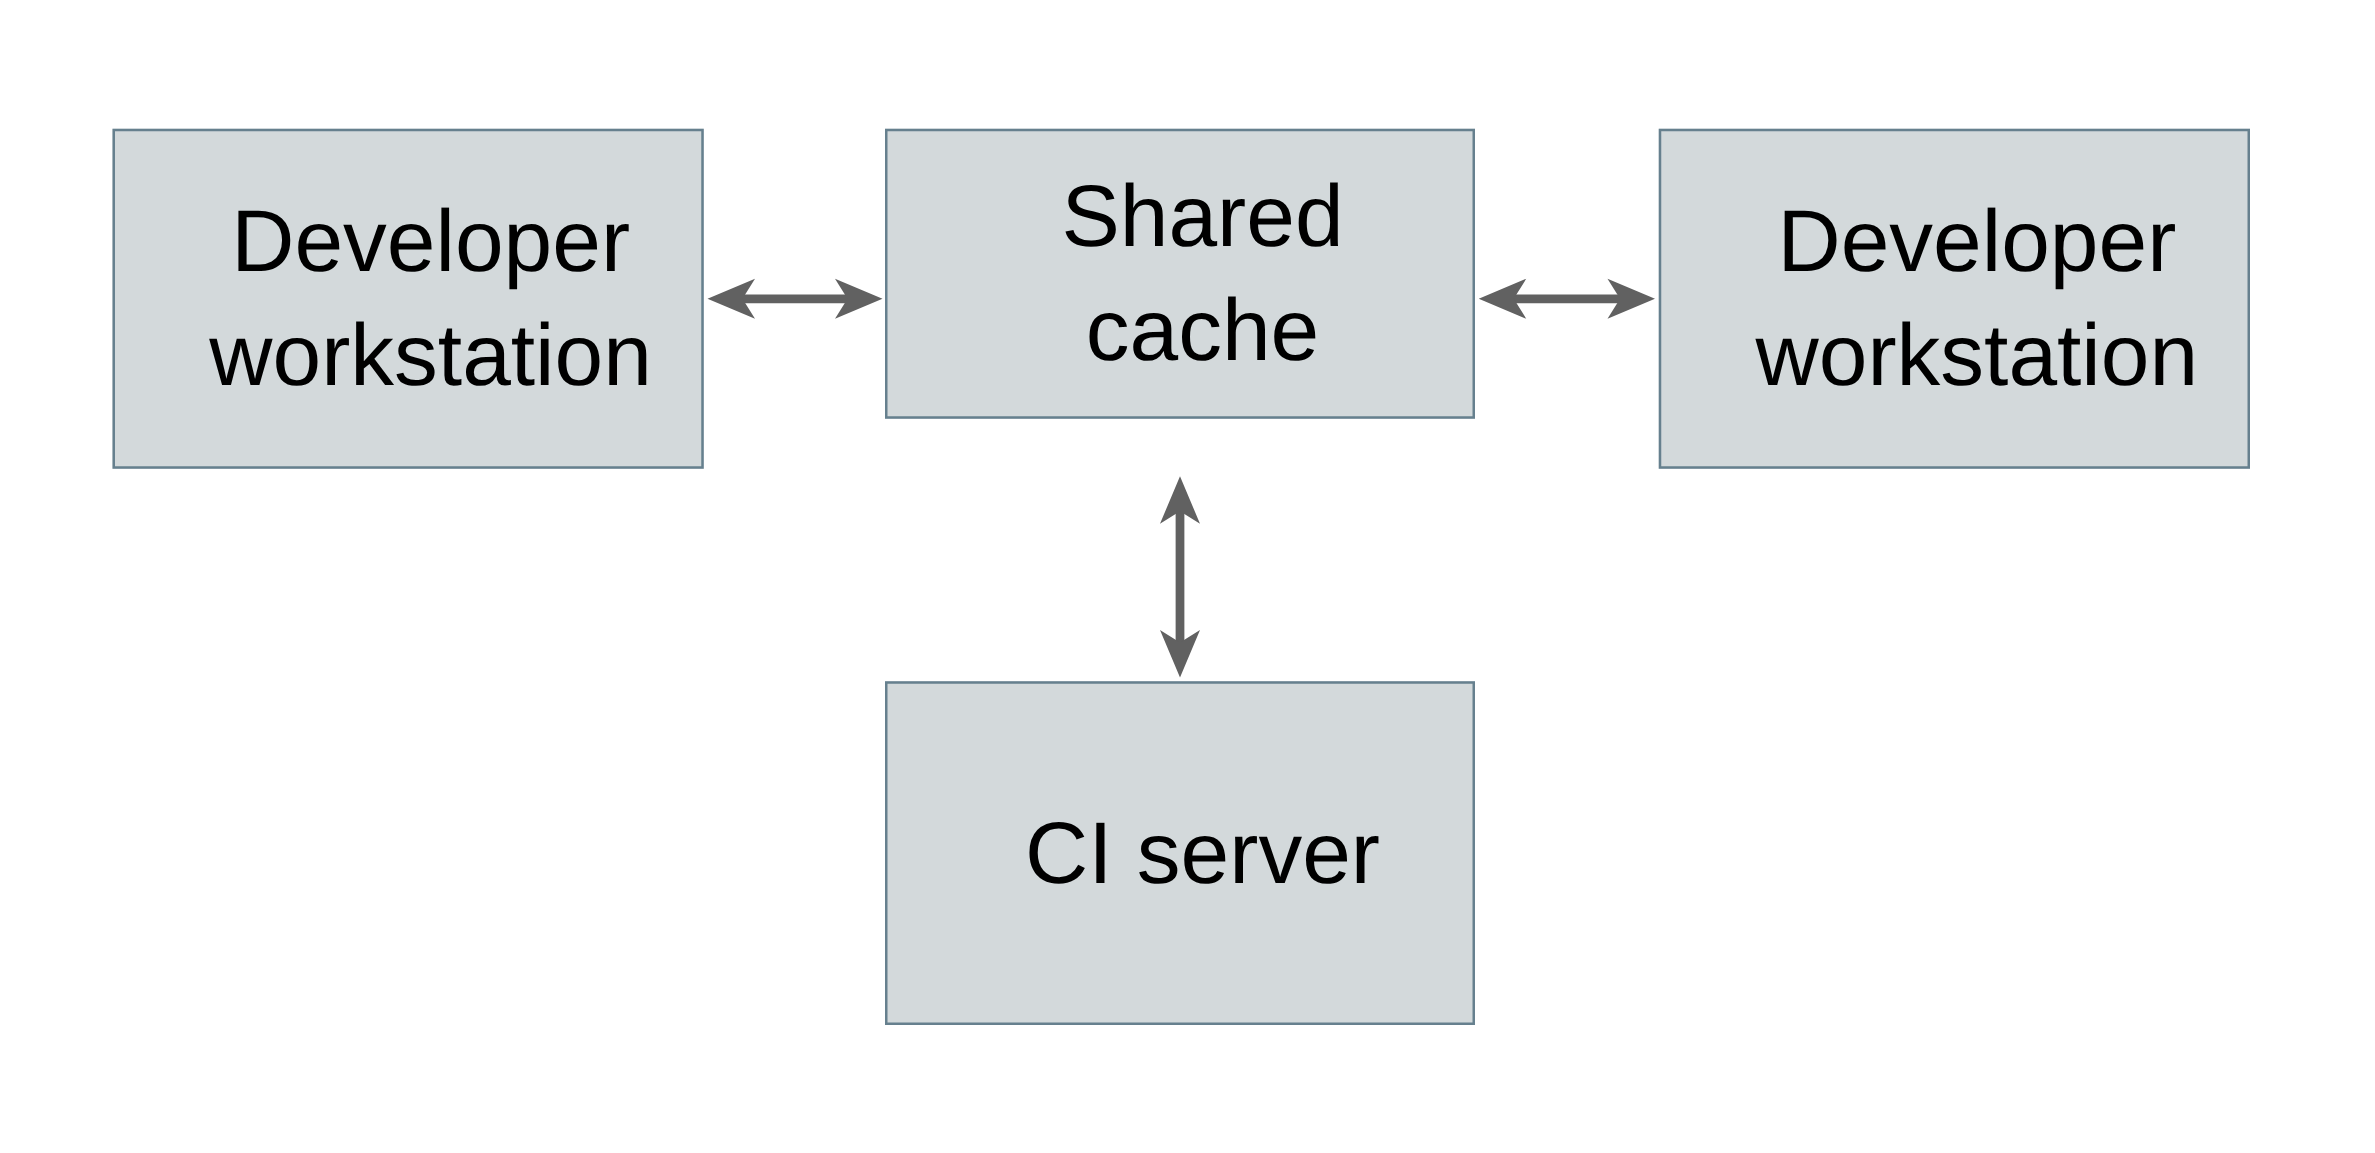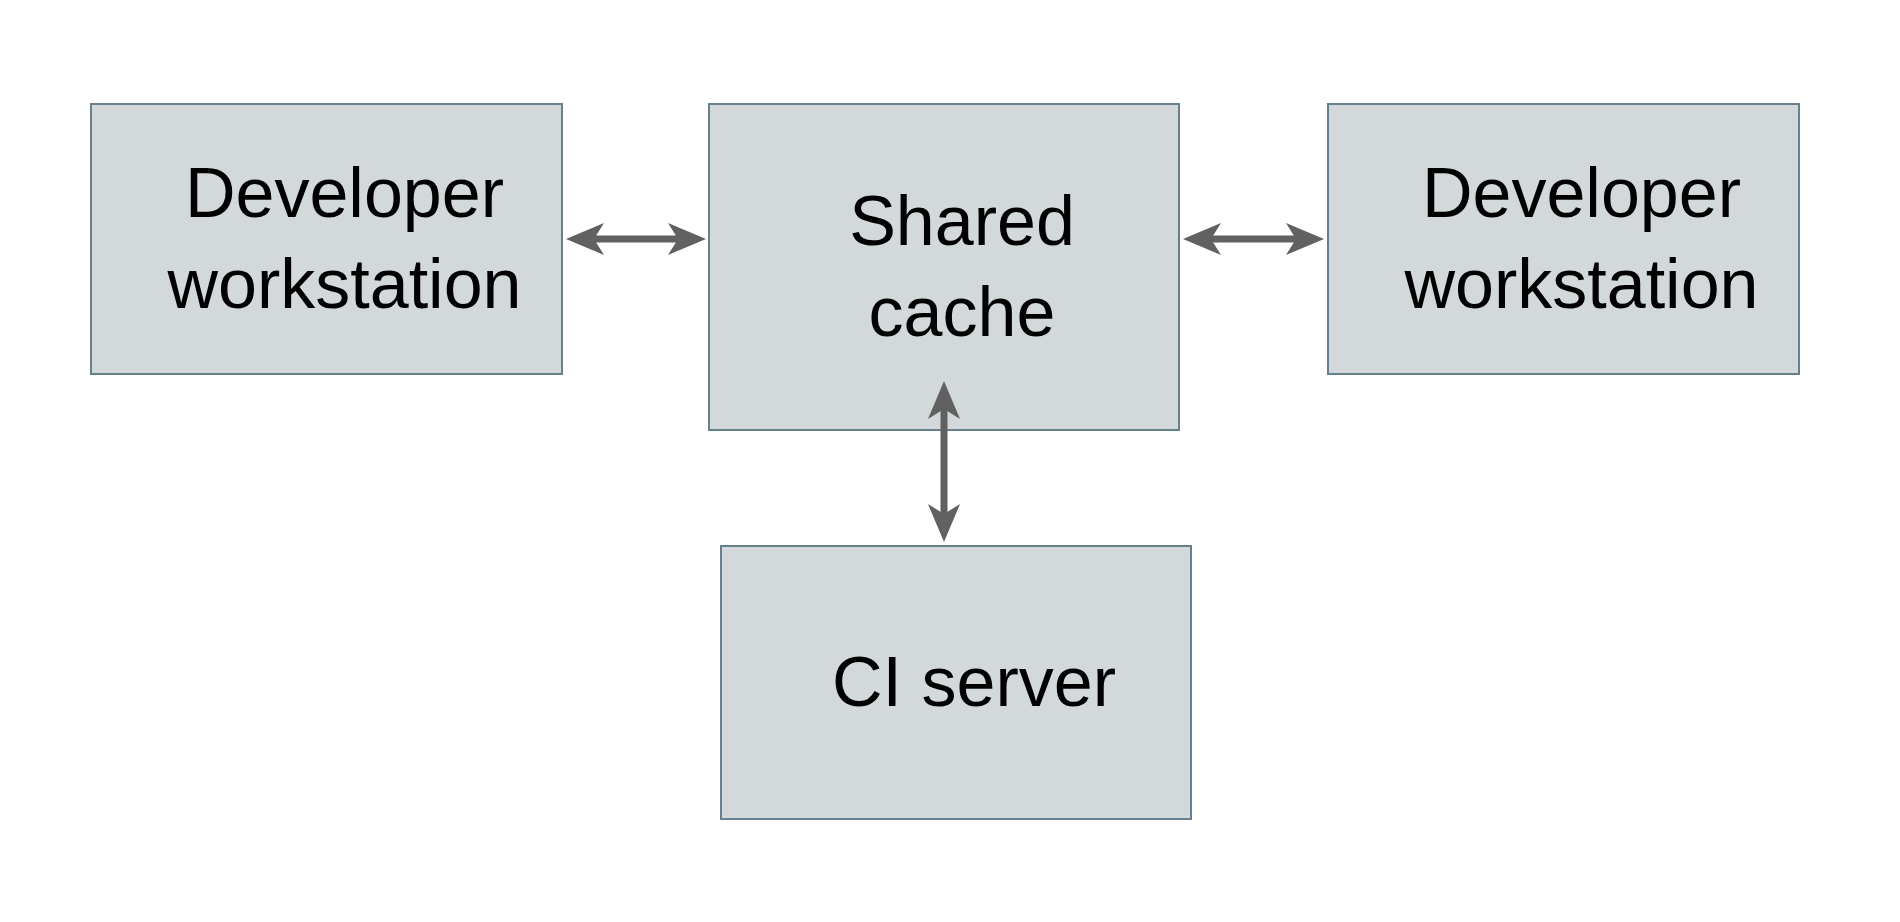--- a/index.html
+++ b/index.html
@@ -30,23 +30,23 @@
     padding-left:36px;
   }
   .node-label{
     color:var(--text);
     font-size:70px;
     line-height:1.3;
     white-space:pre-line;
     letter-spacing:0px;
   }
   #node-dev-left  {left:90px;  top:103px; width:473px; height:272px;}
-  #node-cache     {left:708px; top:103px; width:472px; height:328px;}
+  #node-cache     {left:708px; top:103px; width:472px; height:232px;}
   #node-dev-right {left:1327px;top:103px; width:473px; height:272px;}
-  #node-ci        {left:708px; top:545px; width:472px; height:275px;margin-left:12px;}
+  #node-ci        {left:708px; top:545px; width:472px; height:275px;}
   .arrows{
     position:absolute;
     left:0; top:0;
     width:1900px;
     height:922px;
     pointer-events:none;
     color:var(--arrow);
   }
   .arrows line{stroke:currentColor;stroke-width:7;}
   .arrows path{fill:currentColor;stroke:none;}

